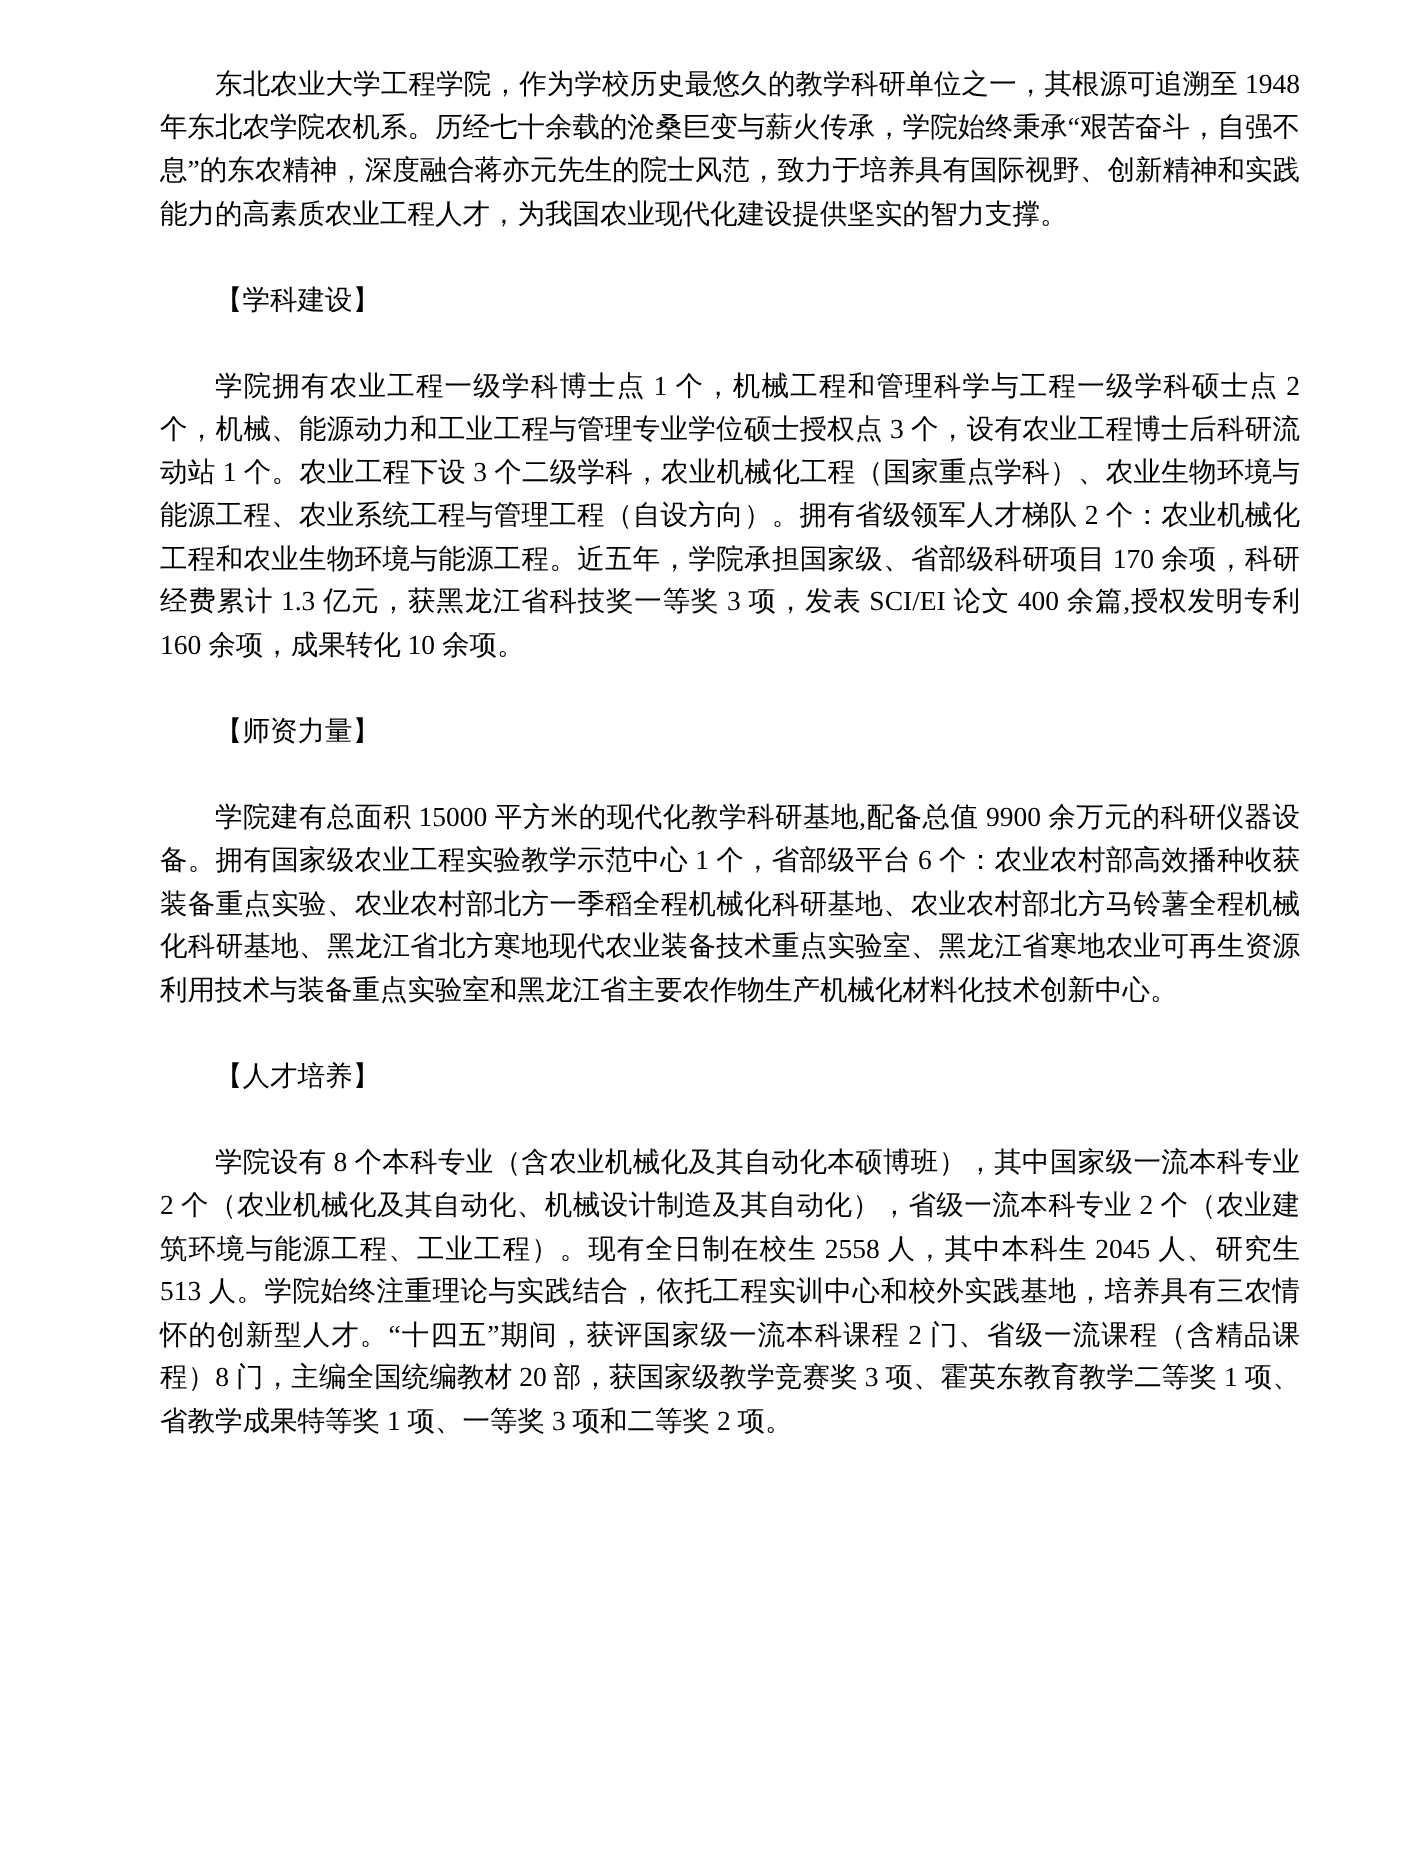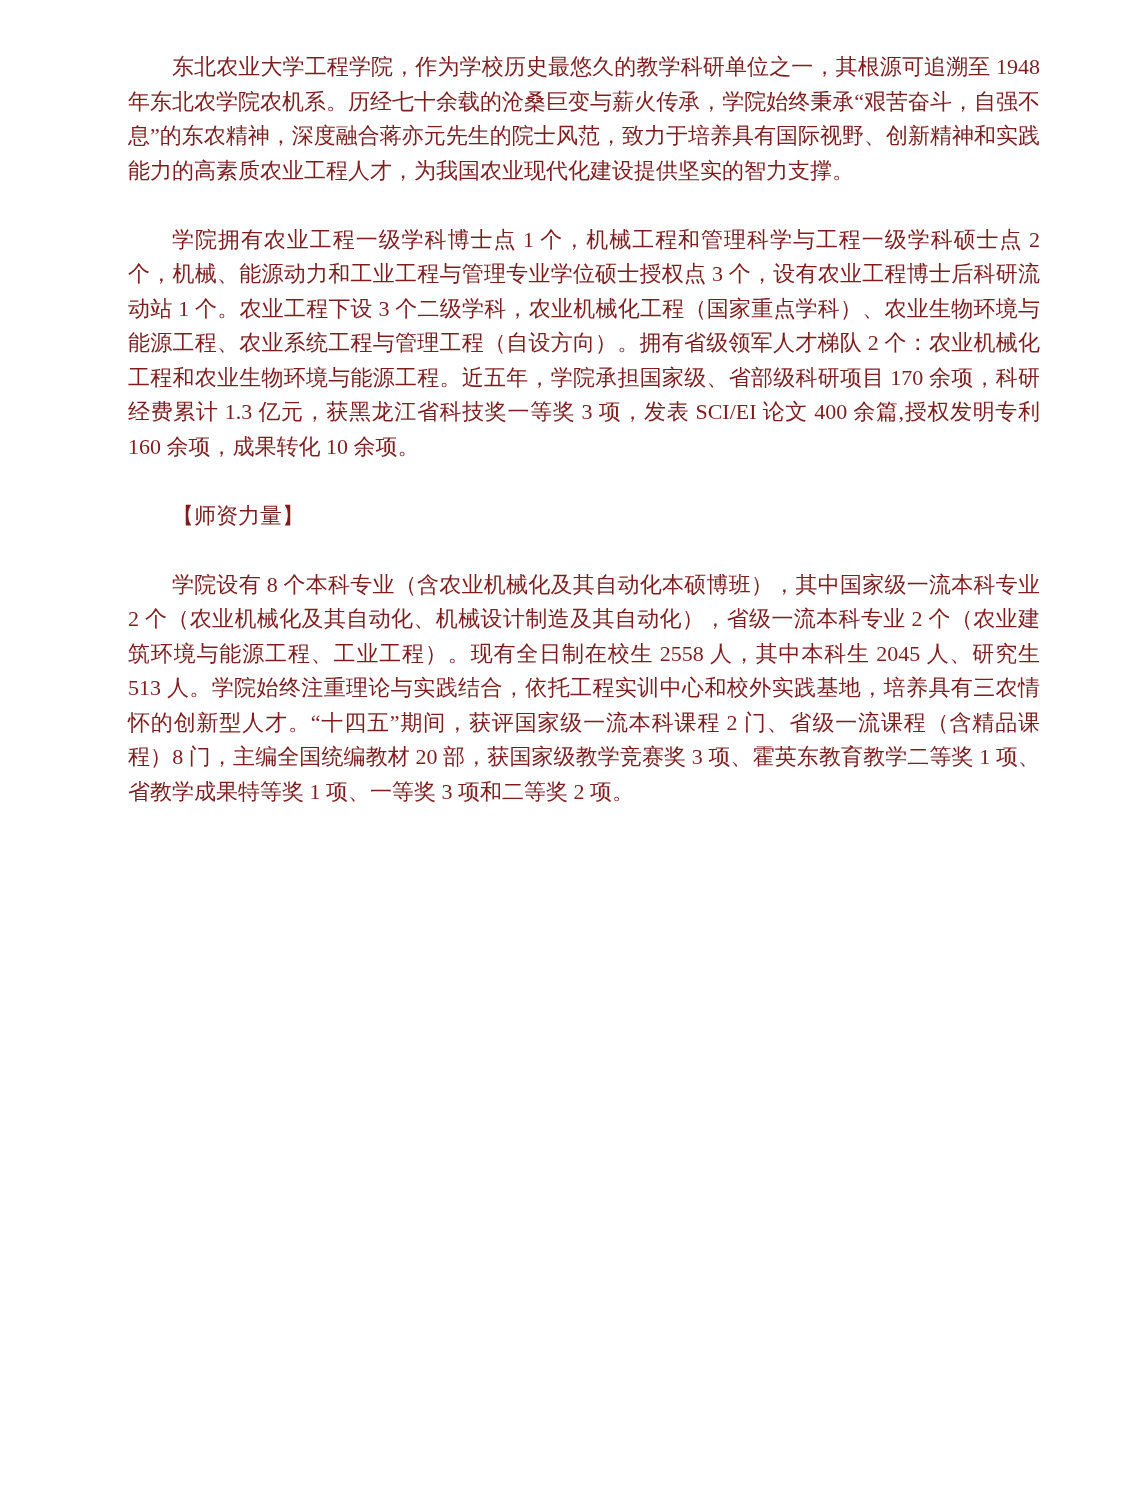--- a/index.html
+++ b/index.html
@@ -11,43 +11,46 @@
     width: 1140px;
     height: 1494px;
     overflow: hidden;
   }
   .page {
     box-sizing: border-box;
     width: 1140px;
     height: 1494px;
     padding: 50px 100px 0 128px;
     background: #ffffff;
-    color: #7f1d1d;
+    color: #000000;
     font-family: "Liberation Serif", "DejaVu Serif", serif;
     font-size: 22px;
   }
   .page p {
     margin: 0 0 34.5px 0;
     line-height: 34.5px;
     text-indent: 2em;
     text-align: justify;
   }
   .page p.section-heading {
     text-align: left;
   }
 </style>
 </head>
 <body>
 
 <div class="page">
   <p class="body-paragraph">东北农业大学工程学院，作为学校历史最悠久的教学科研单位之一，其根源可追溯至 1948 年东北农学院农机系。历经七十余载的沧桑巨变与薪火传承，学院始终秉承“艰苦奋斗，自强不息”的东农精神，深度融合蒋亦元先生的院士风范，致力于培养具有国际视野、创新精神和实践能力的高素质农业工程人才，为我国农业现代化建设提供坚实的智力支撑。</p>
 
+  <p class="section-heading">【学科建设】</p>
 
   <p class="body-paragraph">学院拥有农业工程一级学科博士点 1 个，机械工程和管理科学与工程一级学科硕士点 2 个，机械、能源动力和工业工程与管理专业学位硕士授权点 3 个，设有农业工程博士后科研流动站 1 个。农业工程下设 3 个二级学科，农业机械化工程（国家重点学科）、农业生物环境与能源工程、农业系统工程与管理工程（自设方向）。拥有省级领军人才梯队 2 个：农业机械化工程和农业生物环境与能源工程。近五年，学院承担国家级、省部级科研项目 170 余项，科研经费累计 1.3 亿元，获黑龙江省科技奖一等奖 3 项，发表 SCI/EI 论文 400 余篇,授权发明专利 160 余项，成果转化 10 余项。</p>
 
 
 
   <p class="section-heading">【师资力量】</p>
 
+  <p class="body-paragraph">学院建有总面积 15000 平方米的现代化教学科研基地,配备总值 9900 余万元的科研仪器设备。拥有国家级农业工程实验教学示范中心 1 个，省部级平台 6 个：农业农村部高效播种收获装备重点实验、农业农村部北方一季稻全程机械化科研基地、农业农村部北方马铃薯全程机械化科研基地、黑龙江省北方寒地现代农业装备技术重点实验室、黑龙江省寒地农业可再生资源利用技术与装备重点实验室和黑龙江省主要农作物生产机械化材料化技术创新中心。</p>
 
+  <p class="section-heading">【人才培养】</p>
 
   <p class="body-paragraph">学院设有 8 个本科专业（含农业机械化及其自动化本硕博班），其中国家级一流本科专业 2 个（农业机械化及其自动化、机械设计制造及其自动化），省级一流本科专业 2 个（农业建筑环境与能源工程、工业工程）。现有全日制在校生 2558 人，其中本科生 2045 人、研究生 513 人。学院始终注重理论与实践结合，依托工程实训中心和校外实践基地，培养具有三农情怀的创新型人才。“十四五”期间，获评国家级一流本科课程 2 门、省级一流课程（含精品课程）8 门，主编全国统编教材 20 部，获国家级教学竞赛奖 3 项、霍英东教育教学二等奖 1 项、省教学成果特等奖 1 项、一等奖 3 项和二等奖 2 项。</p>
 </div>
 
 </body></html>

